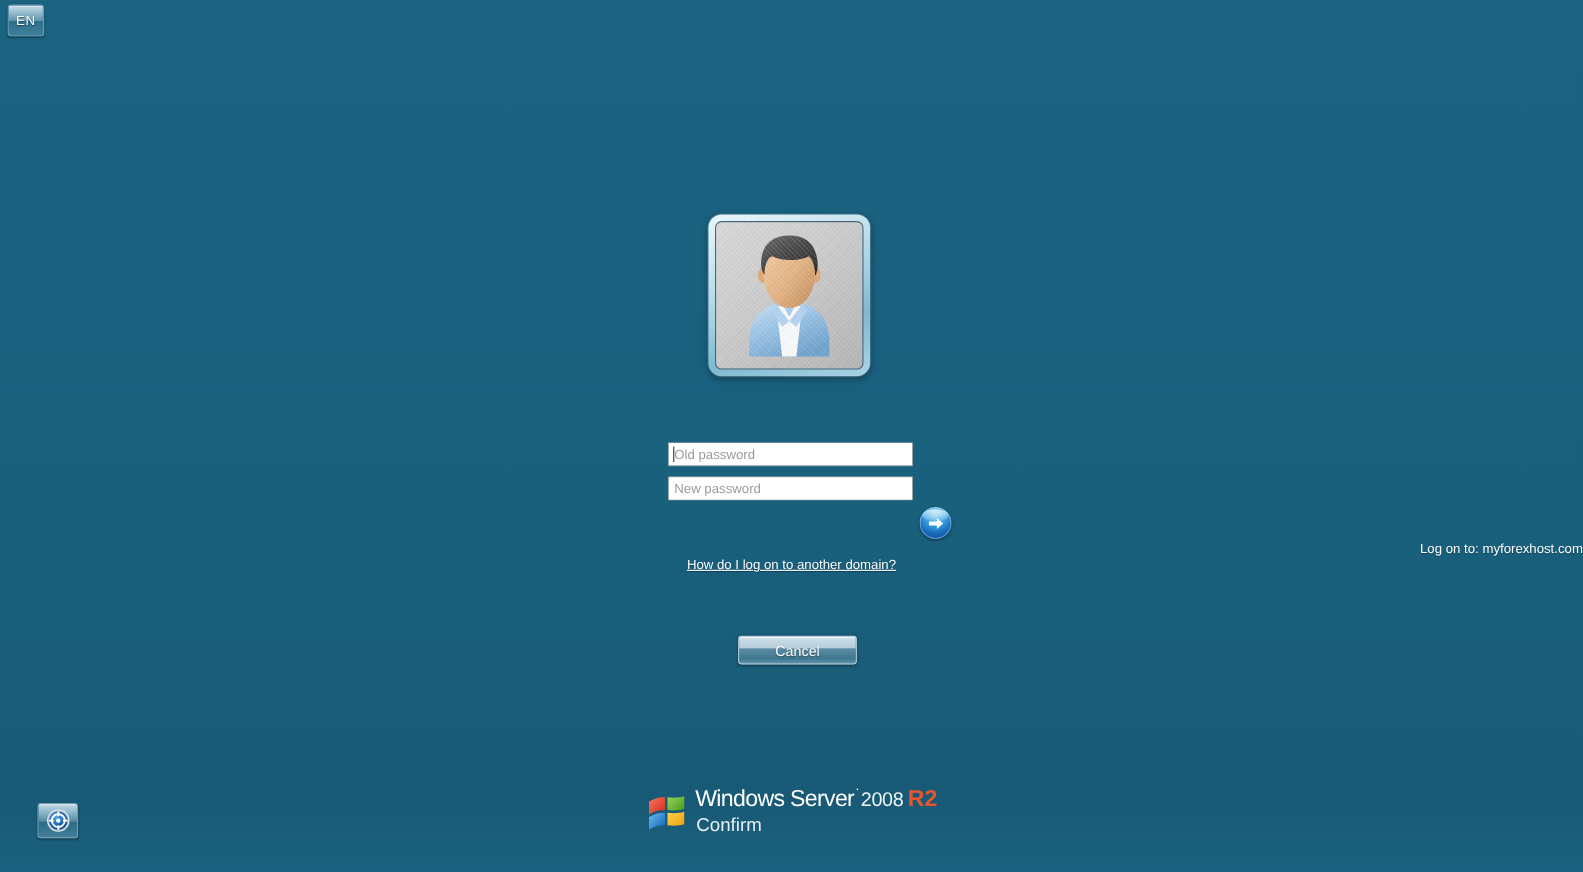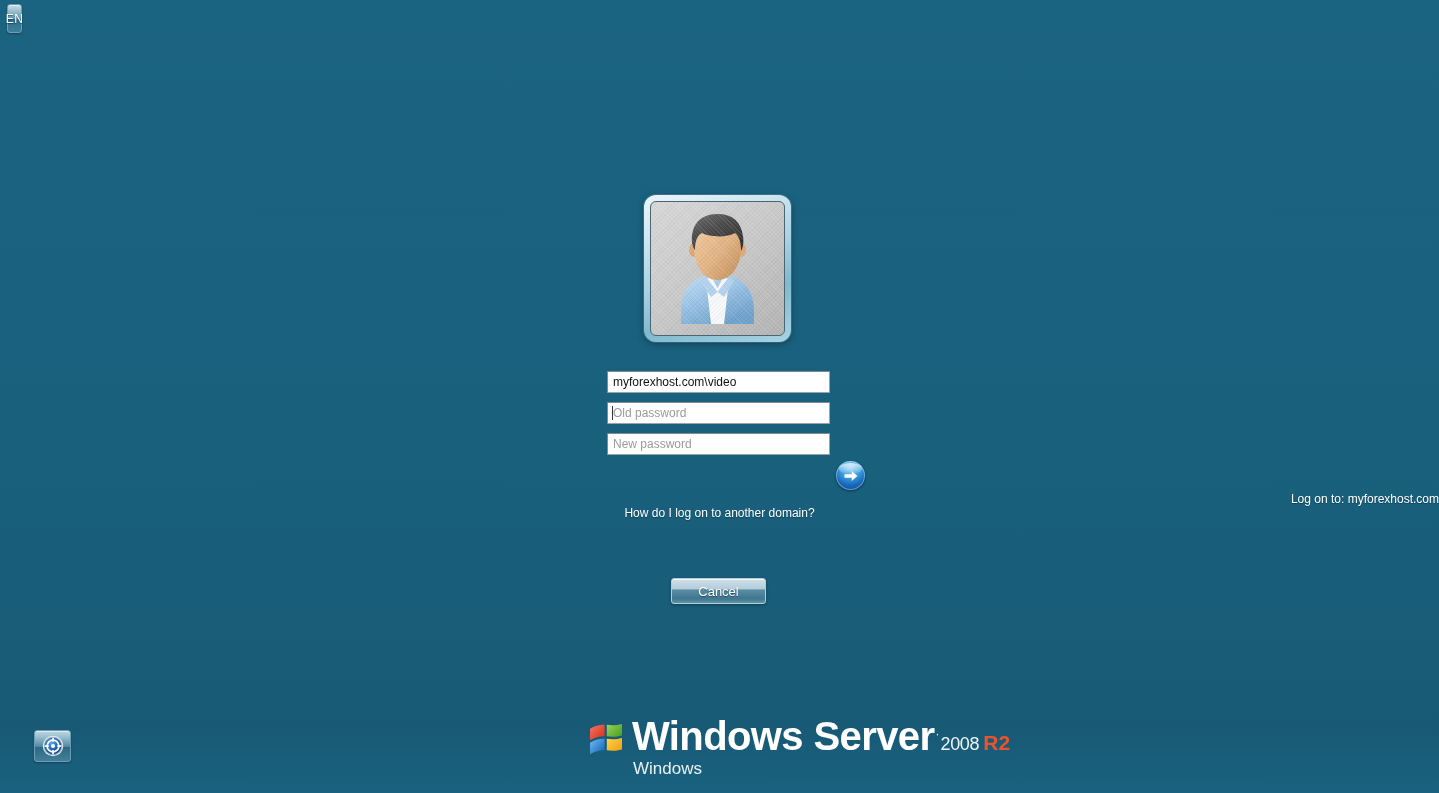--- a/index.html
+++ b/index.html
@@ -19,21 +19,21 @@
     height: 793px;
     background: linear-gradient(180deg, #1a6381 0%, #19607d 60%, #185a76 92%, #1a6280 100%);
     overflow: hidden;
   }
 
   
   #lang-indicator {
     position: absolute;
     left: 7px;
     top: 4px;
-    width: 15px;
+    width: 33px;
     height: 29px;
     border-radius: 3px;
     border: 1px solid #6e9cb2;
     background: linear-gradient(180deg, #c9dce6 0%, #9ec3d3 20%, #5d93ab 52%, #2d6d89 54%, #3e7f9b 100%);
     box-shadow: inset 0 1px 0 rgba(255,255,255,.55), 0 1px 2px rgba(0,0,0,.3);
     display: flex;
     align-items: center;
     justify-content: center;
     color: #ffffff;
     font-size: 12px;
@@ -163,30 +163,31 @@
     text-shadow: 0 1px 1px rgba(0,0,0,.35);
   }
   #another-domain-link {
     position: absolute;
     left: 0;
     right: 0;
     top: 506px;
     text-align: center;
     color: #ffffff;
     font-size: 12px;
+    text-decoration: underline;
     cursor: pointer;
     text-shadow: 0 1px 1px rgba(0,0,0,.35);
   }
 
   
   #cancel-button {
     position: absolute;
     left: 671px;
     top: 578px;
-    width: 95px;
+    width: 108px;
     height: 26px;
     border-radius: 3px;
     border: 1px solid #b9cdd8;
     box-sizing: border-box;
     background: linear-gradient(180deg, #cfe0e9 0%, #b4ccd9 42%, #5a8da5 45%, #3e778f 82%, #5e93aa 100%);
     box-shadow: inset 0 1px 0 rgba(255,255,255,.7), 0 1px 3px rgba(0,0,0,.35);
     color: #ffffff;
     font-size: 13px;
     display: flex;
     align-items: center;
@@ -224,22 +225,22 @@
   }
   #brand-flag { flex: 0 0 auto; margin-top: 3px; }
   #brand-text { position: relative; top: -2px; }
   #brand-line1 {
     display: flex;
     align-items: baseline;
     line-height: 1;
     white-space: nowrap;
   }
   #brand-windows-server {
-    font-size: 40px;
-    font-weight: bold;
+    font-size: 21px;
+    font-weight: normal;
     color: #ffffff;
     letter-spacing: -0.6px;
   }
   #brand-tm {
     font-size: 12px;
     color: #ffffff;
     position: relative;
     top: -12px;
     margin-left: 1px;
   }
@@ -308,23 +309,20 @@
           <ellipse cx="90" cy="48" rx="5" ry="7" fill="#dda877"></ellipse>
 
           <path d="M66.5 16 C49 16 43 30 43 46 C43 64 53 78 66.5 78 C80 78 90 64 90 46 C90 30 84 16 66.5 16 Z" fill="url(#skin)"></path>
 
           <path d="M66.5 12 C48 12 40 24 41 40 C41.5 45 44 48 44 48 C44 40 46 33 51 31
                    C58 35 76 36 84 31 C88 34 90 40 90 49 C92 46 93 40 92 34 C90 20 82 12 66.5 12 Z" fill="url(#hair)"></path>
         </svg>
       </div>
     </div>
 
-    <div class="field-row" id="field-user">
-      <input class="field-input" type="text" value="myforexhost.com\video" placeholder="User name" style="">
-    </div>
 
     <div class="field-row" id="field-newpw">
       <input class="field-input" type="text" placeholder="New password" style="">
     </div>
 
     <div class="field-row" id="field-oldpw">
       <input class="field-input" type="text" placeholder="Old password" style="">
     </div>
 
 
@@ -395,17 +393,17 @@
       </g>
     </svg>
 
     <div id="brand-text">
       <div id="brand-line1">
         <span id="brand-windows-server">Windows Server</span>
         <span id="brand-tm">·</span>
         <span id="brand-year">2008</span>
         <span id="brand-r2">R2</span>
       </div>
-      <div id="brand-edition">Windows</div>
+      <div id="brand-edition">Confirm</div>
     </div>
   </div>
 
 </div>
 
 </body></html>

